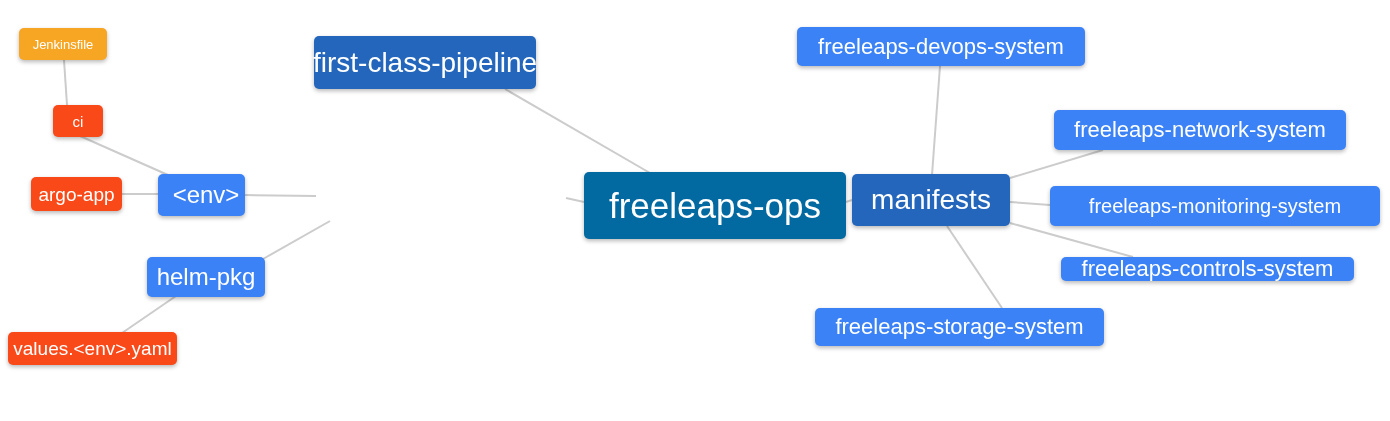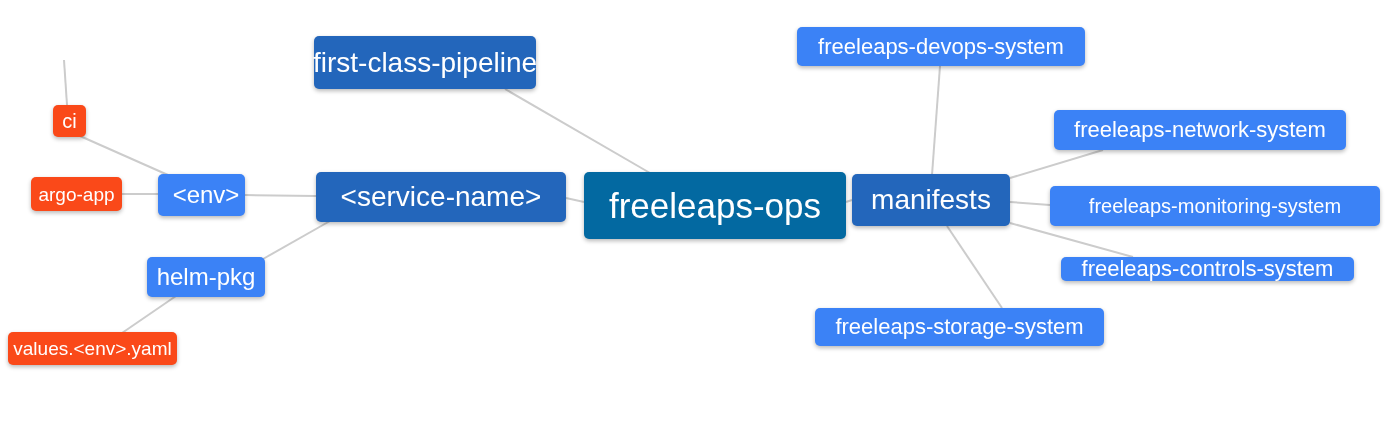--- a/index.html
+++ b/index.html
@@ -44,34 +44,34 @@
     <line x1="505" y1="89" x2="650" y2="173"></line>
     <line x1="566" y1="198" x2="584" y2="202"></line>
     <line x1="846" y1="202" x2="852" y2="200"></line>
     <line x1="932" y1="175" x2="940" y2="66"></line>
     <line x1="1010" y1="178" x2="1103" y2="150"></line>
     <line x1="1010" y1="202" x2="1050" y2="205"></line>
     <line x1="1010" y1="223" x2="1133" y2="257"></line>
     <line x1="947" y1="226" x2="1002" y2="308"></line>
   </svg>
 
+  <div class="node orange" style="left:19px;  top:28px;  width:88px;  height:32px; font-size:13px;">Jenkinsfile</div>
 
-  <div class="node red" style="left:53px;  top:105px; width:33px;  height:32px; font-size:20px;text-align:right;">ci</div>
+  <div class="node red" style="left:53px;  top:105px; width:50px;  height:32px; font-size:15px;text-align:right;">ci</div>
 
   <div class="node red" style="left:31px;  top:177px; width:91px;  height:34px; font-size:19px;">argo-app</div>
 
   <div class="node green" style="left:158px; top:174px; width:87px;  height:42px; font-size:24px;padding-left:9px;">&lt;env&gt;</div>
 
   <div class="node green" style="left:147px; top:257px; width:118px; height:40px; font-size:24px;">helm-pkg</div>
 
   <div class="node red" style="left:8px;   top:332px; width:169px; height:33px; font-size:19px;">values.&lt;env&gt;.yaml</div>
 
   <div class="node blue" style="left:314px; top:36px;  width:222px; height:53px; font-size:28px;">first-class-pipeline</div>
 
-  <div class="node blue" style="left:316px; top:172px; width:250px; height:50px; font-size:28px;">&lt;service-name&gt;</div>
 
   <div class="node dark" style="left:584px; top:172px; width:262px; height:67px; font-size:35px;">freeleaps-ops</div>
 
   <div class="node blue" style="left:852px; top:174px; width:158px; height:52px; font-size:28px;">manifests</div>
 
   <div class="node green" style="left:797px; top:27px;  width:288px; height:39px; font-size:22px;">freeleaps-devops-system</div>
 
   <div class="node green" style="left:1054px;top:110px; width:292px; height:40px; font-size:22px;">freeleaps-network-system</div>
 
   <div class="node green" style="left:1050px;top:186px; width:330px; height:40px; font-size:20px;">freeleaps-monitoring-system</div>

